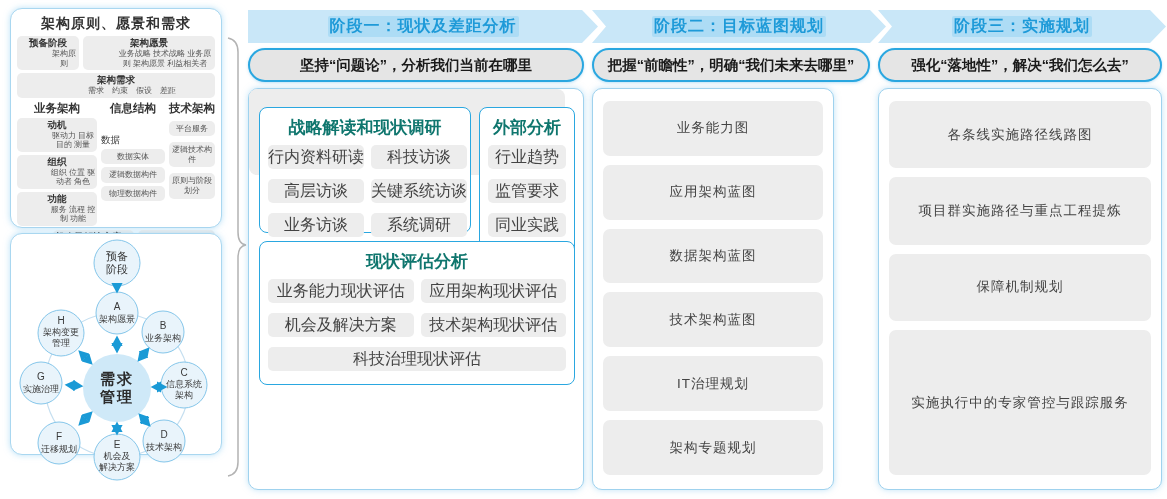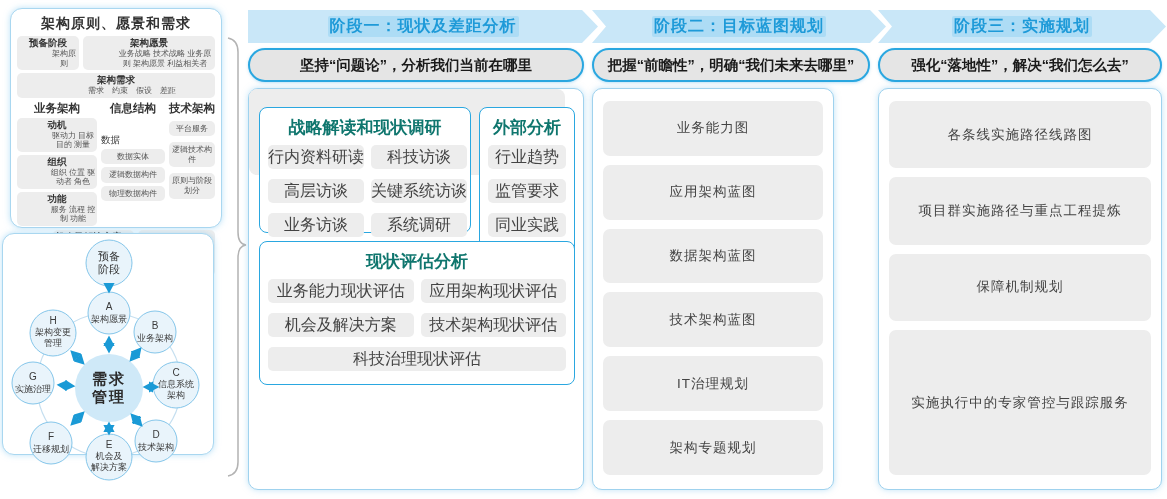--- a/index.html
+++ b/index.html
@@ -29,21 +29,21 @@
   .gbox.s { font-size:8px; color:#555; line-height:1.2; padding:3px 0; margin-top:3px; }
   .col-tech { width:46px; display:flex; flex-direction:column; }
   .col-tech .gbox.s { margin-top:6px; }
   .tp-bottom { display:flex; gap:4px; margin-top:4px; align-items:stretch; }
   .impl-label { width:32px; font-weight:bold; font-size:12px; color:#333; display:flex; align-items:center; text-align:center; line-height:1.25; }
   .impl-box1 { flex:1.05; display:flex; flex-direction:column; justify-content:center; }
   .impl-box2 { flex:1; display:flex; flex-direction:column; justify-content:center; }
   .impl-box1 b, .impl-box2 b { font-size:9.5px; }
   .impl-box1 span, .impl-box2 span { font-size:8.5px; }
 
-  #adm-panel { left:2px; top:233px; width:212px; height:222px; }
+  #adm-panel { left:10px; top:233px; width:212px; height:222px; }
 
   
   #brace { position:absolute; left:222px; top:0; width:30px; height:499px; }
 
   
   .band { position:absolute; top:10px; height:33px; background:#c9e7f8;
           display:flex; align-items:center; justify-content:center;
           font-weight:bold; font-size:16px; color:#1e9ad8; letter-spacing:1px; }
   .band-flat { clip-path:polygon(0 0, calc(100% - 16px) 0, 100% 50%, calc(100% - 16px) 100%, 0 100%); }
   .band-notch { clip-path:polygon(0 0, calc(100% - 16px) 0, 100% 50%, calc(100% - 16px) 100%, 0 100%, 14px 50%); }

